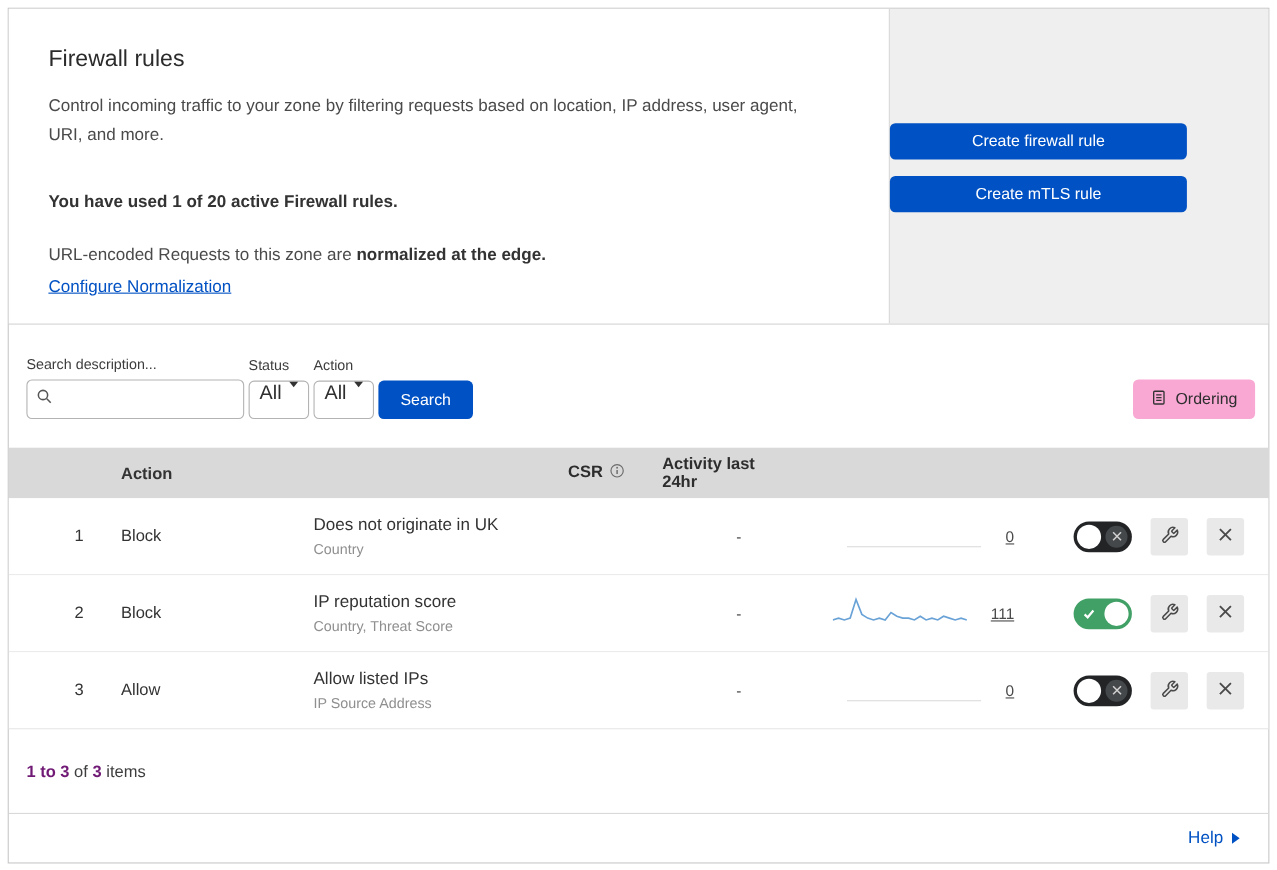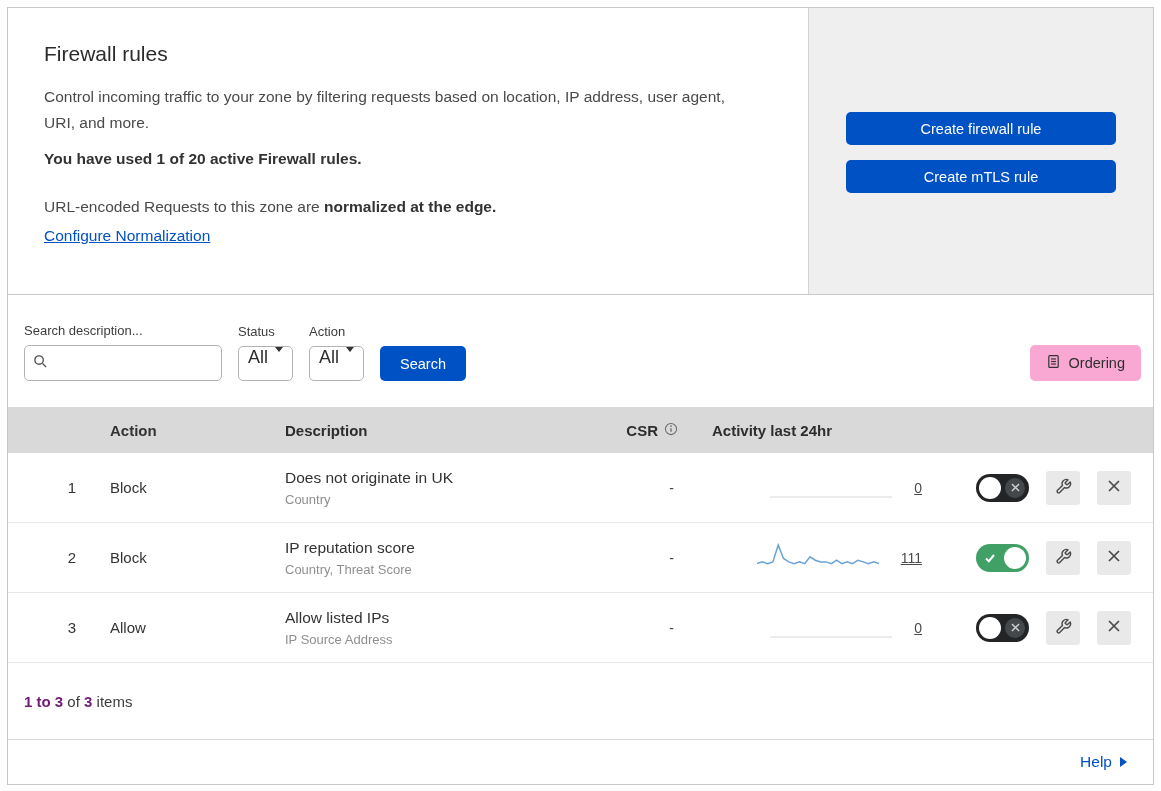--- a/index.html
+++ b/index.html
@@ -6,36 +6,36 @@
   html,body { width: 1161px; height: 791px; background: #fff; font-family: "Liberation Sans", sans-serif; color: #333; }
   .page {
     position: absolute; left: 7px; top: 7px; width: 1147px; height: 778px;
     border: 1px solid #c8c8c8; background: #fff;
     display: flex; flex-direction: column;
   }
 
   
   .hero { display: flex; height: 287px; border-bottom: 1px solid #c8c8c8; flex: 0 0 auto; }
   .hero-left { flex: 1; padding: 34px 40px 0 36px; background: #fff; border-right: 1px solid #d4d4d4; }
-  .hero-right { width: 344px; background: #efefef; display: flex; flex-direction: column; align-items: center; padding-top: 104px; gap: 15px; }
+  .hero-right { width: 344px; background: #efefef; display: flex; flex-direction: column; align-items: flex-start; padding-top: 104px; gap: 15px; }
   .hero h1 { font-size: 21px; font-weight: 400; color: #2b2b2b; margin-bottom: 18px; }
   .desc { font-size: 15.5px; color: #4a4a4a; line-height: 1.65; max-width: 710px; }
-  .usage { font-size: 15.5px; font-weight: 700; color: #333; margin-top: 15px; }
+  .usage { font-size: 15.5px; font-weight: 700; color: #333; margin-top: 40px; }
   .norm { font-size: 15.5px; color: #4a4a4a; margin-top: 27px; line-height: 1.6; }
   .norm strong { color: #333; }
   .link { display: inline-block; margin-top: 7px; font-size: 15.5px; color: var(--blue, #0051c3); text-decoration: underline; cursor: pointer; }
   .btn-primary {
     background: var(--blue, #0051c3); color: #fff; border: none; border-radius: 5px;
     font-family: inherit; font-size: 14.5px; cursor: pointer;
     width: 270px; height: 33px;
   }
   .btn-primary.btn-search { width: auto; height: 35px; padding: 0 20px; }
 
   
-  .filter-bar { height: 112px; display: flex; align-items: flex-end; padding: 0 12px 26px 16px; gap: 16px; flex: 0 0 auto; }
+  .filter-bar { height: 112px; display: flex; align-items: flex-end; padding: 0 12px 26px 16px; gap: 4px; flex: 0 0 auto; }
   .fgroup { display: flex; flex-direction: column; }
   .fgroup label { font-size: 13px; color: #3d3d3d; margin-bottom: 7px; }
   .search-box { width: 198px; height: 36px; border: 1px solid #b3b3b3; border-radius: 5px; background: #fff; display: flex; align-items: center; padding: 0 8px; gap: 6px; }
   .search-box input { border: none; outline: none; flex: 1; min-width: 0; font-family: inherit; font-size: 14px; background: transparent; }
   .dropdown { height: 35px; border: 1px solid #b3b3b3; border-radius: 5px; background: #fff; display: flex; align-items: flex-start; gap: 7px; padding: 0 9px; font-family: inherit; font-size: 18px; color: #2e2e2e; cursor: pointer; }
   .caret { width: 0; height: 0; border-left: 4px solid transparent; border-right: 4px solid transparent; border-top: 5px solid #333; display: inline-block; }
   .btn-ordering { margin-left: auto; height: 36px; background: #f9a8d4; border: none; border-radius: 5px; padding: 0 16px; display: flex; align-items: center; gap: 8px; font-family: inherit; font-size: 14.5px; color: #2e2e2e; cursor: pointer; }
 
   
   .trow { display: grid; grid-template-columns: 94px 183px 303px 110px 240px 1fr; align-items: center; }
@@ -129,21 +129,20 @@
             <line x1="5.4" y1="10.7" x2="10.6" y2="10.7"></line>
           </svg>
       </span>
       <span>Ordering</span>
     </button>
   </section>
 
   <div class="trow thead">
     <div></div>
     <div class="c-action">Action</div>
-    <div>Description</div>
     <div class="c-csr">
       <span>CSR</span>
       <span>
         <svg width="14" height="14" viewBox="0 0 16 16">
             <circle cx="8" cy="8" r="6.4" fill="none" stroke="#6b6b6b" stroke-width="1.2"></circle>
             <line x1="8" y1="7.2" x2="8" y2="11.2" stroke="#6b6b6b" stroke-width="1.5"></line>
             <circle cx="8" cy="4.8" r="0.95" fill="#6b6b6b"></circle>
           </svg>
       </span>
     </div>

